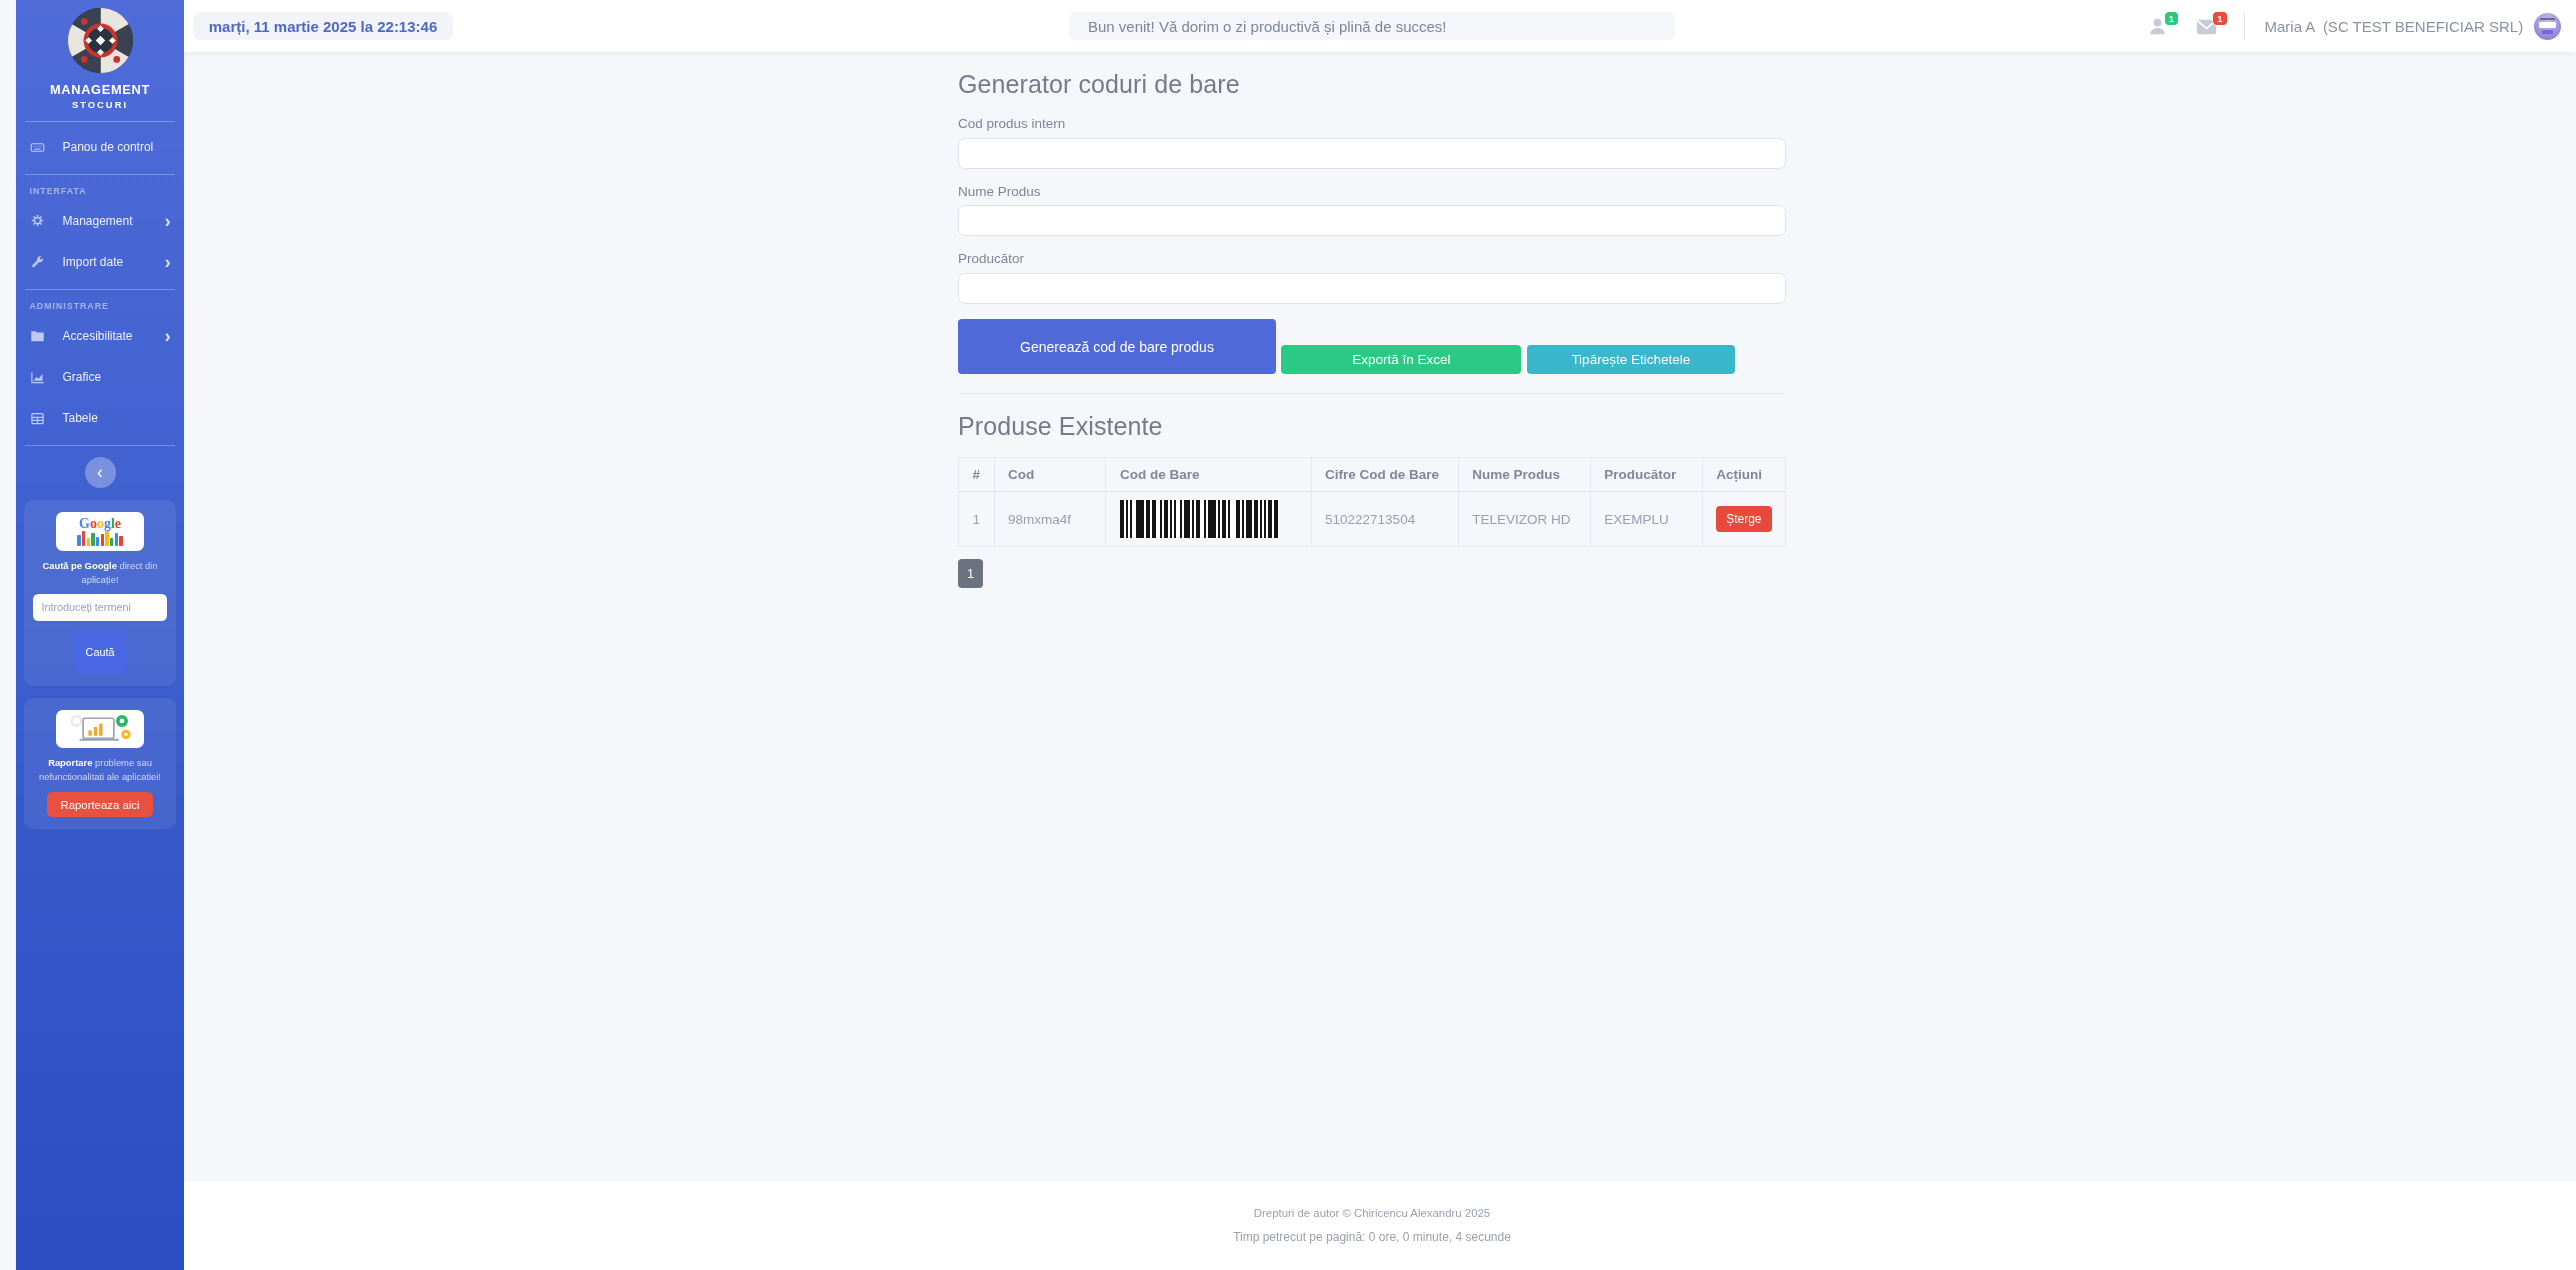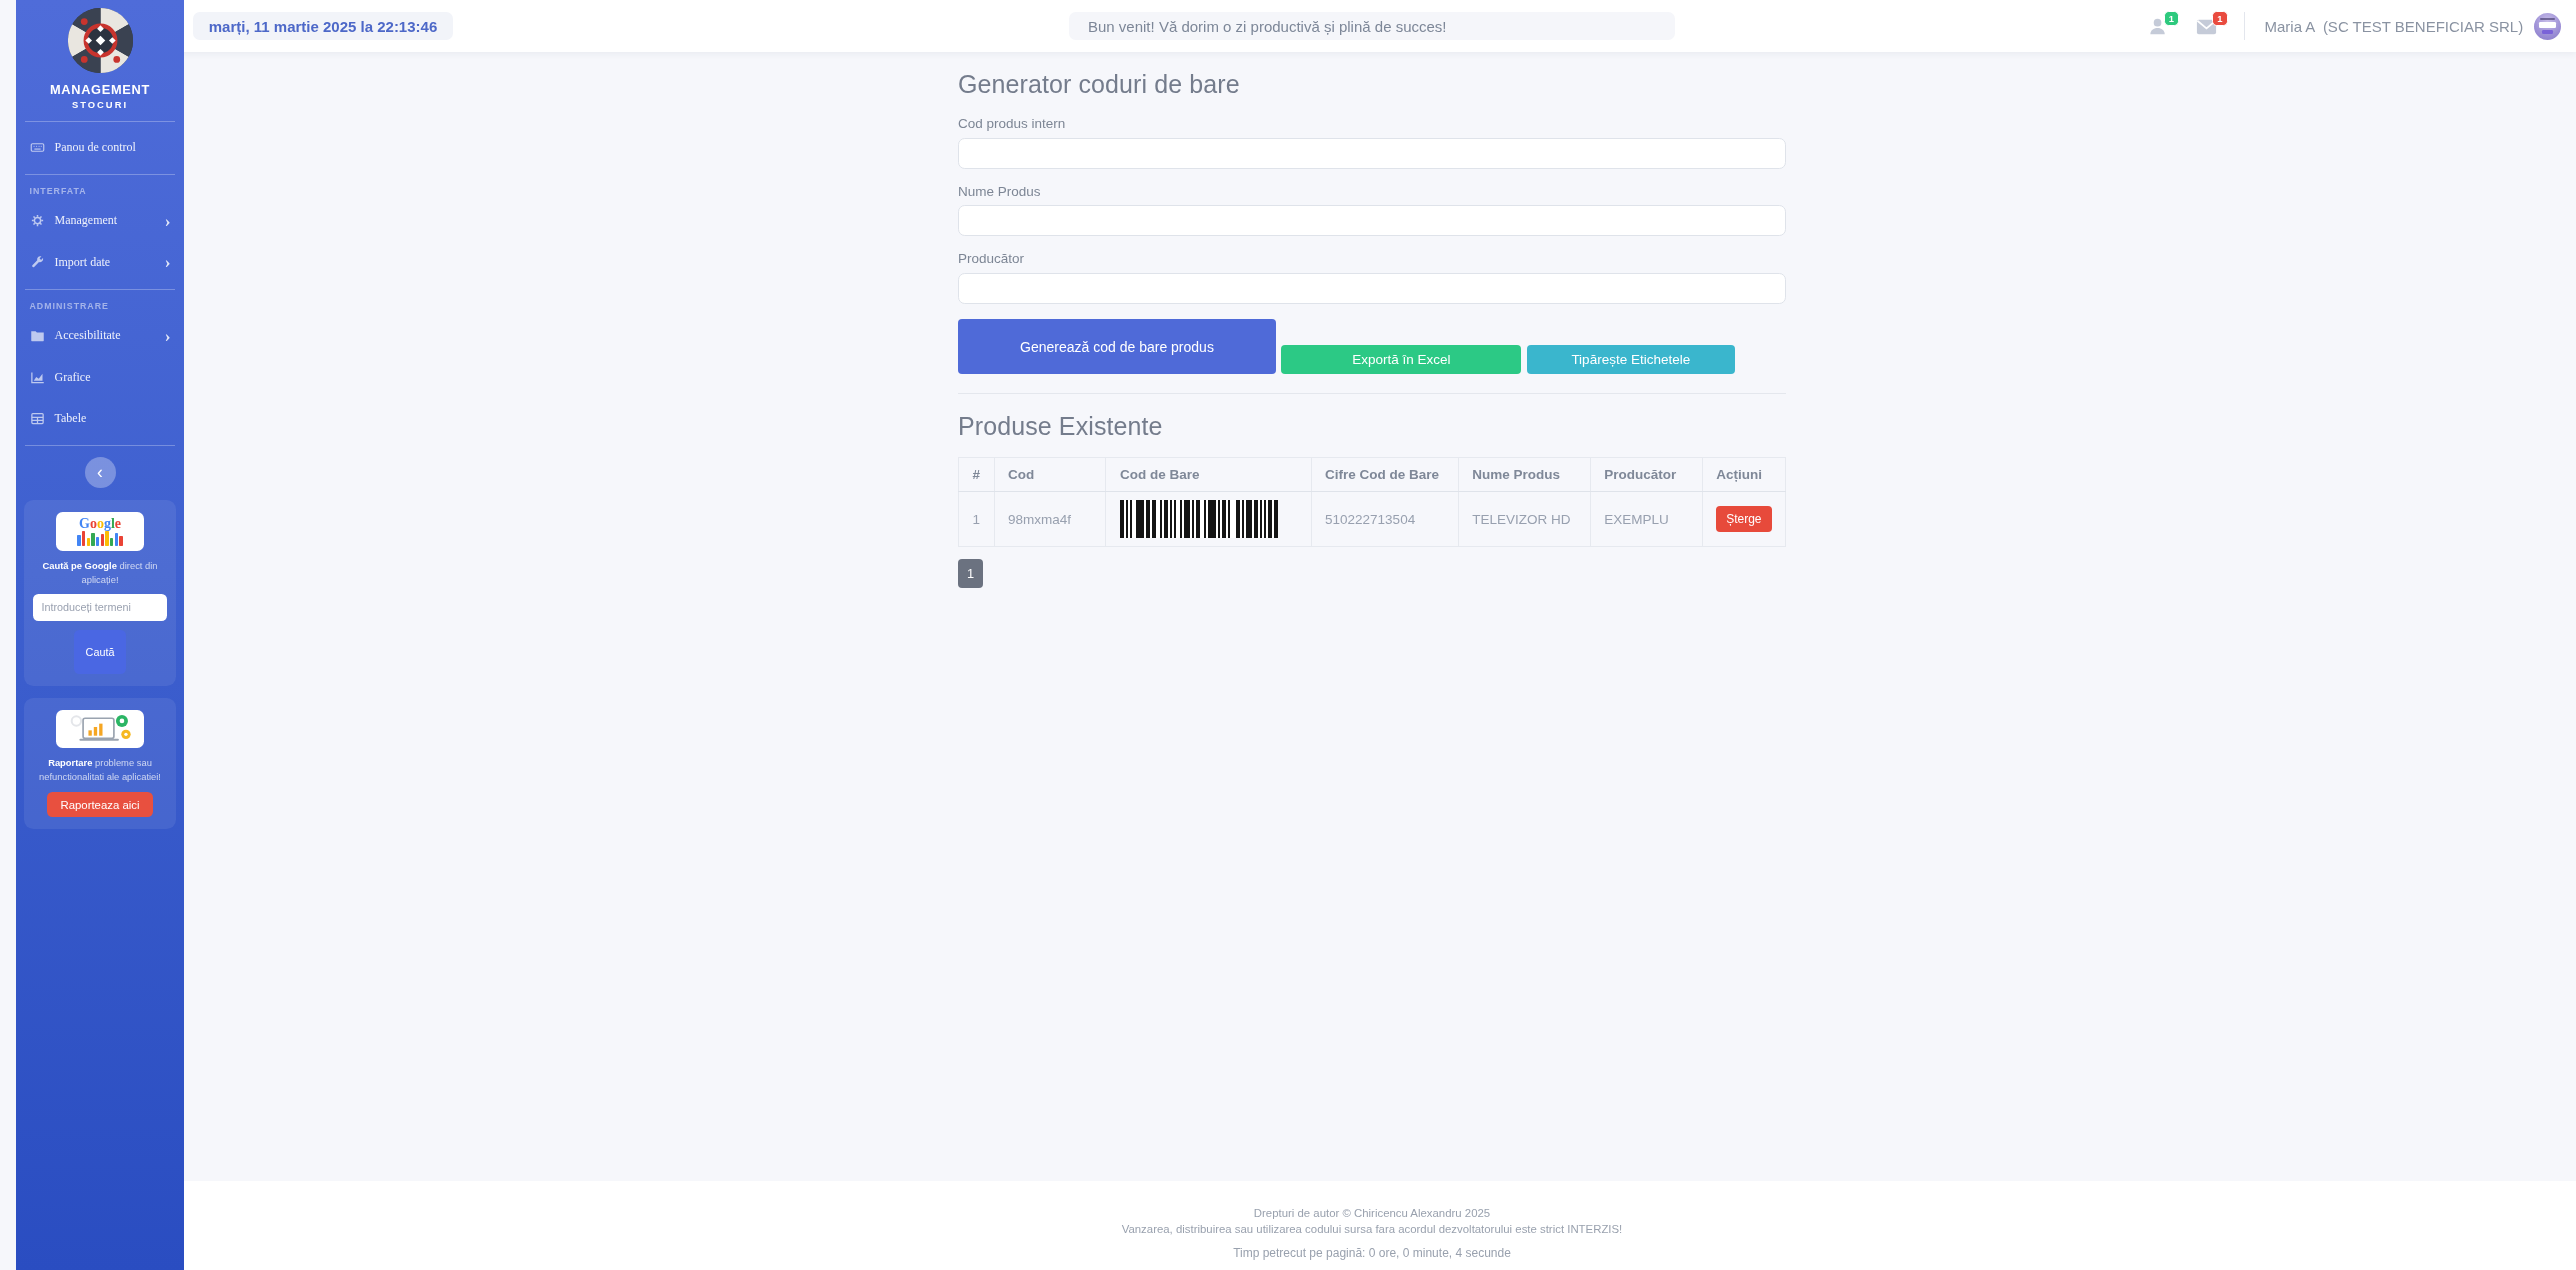--- a/index.html
+++ b/index.html
@@ -16,23 +16,23 @@
   .sidebar {
     position:absolute; left:16px; top:0; bottom:0; width:168px;
     background:linear-gradient(180deg,#4f6cd9 0%, #3e60cf 45%, #2a4dc1 100%);
     color:#eef1fb; z-index:5;
   }
   .logo-wrap { text-align:center; padding-top:8px; }
   .brand-title { font-size:12.8px; font-weight:bold; letter-spacing:0.7px; color:#fff; margin-top:6.7px; }
   .brand-sub { font-size:9.4px; font-weight:bold; letter-spacing:2px; color:#fff; margin-top:2.7px; }
   .side-div { border:none; border-top:0.7px solid rgba(255,255,255,.28); margin:10.8px 9.4px; }
   .nav-item {
-    display:flex; align-items:center; gap:10px;
+    display:flex; align-items:center; gap:18px;
     padding:6.7px 13.5px; margin:0 0 12.8px 0;
-    font-size:12px; color:#eef1fb; cursor:pointer;font-family:Liberation Serif, serif;
+    font-size:12px; color:#eef1fb; cursor:pointer;
   }
   .nav-item svg { width:15px; height:15px; opacity:.72; flex:0 0 15px; }
   .nav-chevron { margin-left:auto; font-size:17.5px; line-height:12px; font-weight:bold; color:rgba(255,255,255,.85); }
   .section-label {
     padding:0 13.5px; margin:10.8px 0 10.8px 0;
     font-size:8.8px; font-weight:bold; letter-spacing:1px;
     color:rgba(255,255,255,.5);
   }
   .collapse-btn {
     width:31px; height:31px; border-radius:50%;
@@ -414,16 +414,15 @@
     </table>
 
     <div class="pagination">
       <button class="page-btn">1</button>
     </div>
   </div>
 </main>
 
 <footer class="footer">
   <div class="fl">Drepturi de autor © Chiricencu Alexandru 2025</div>
-  <div class="fl">Vanzarea, distribuirea sau utilizarea codului sursa fara acordul dezvoltatorului este strict INTERZIS!</div>
   <div class="fl fl3">Timp petrecut pe pagină: 0 ore, 0 minute, 4 secunde</div>
 </footer>
 
 
 </body></html>

